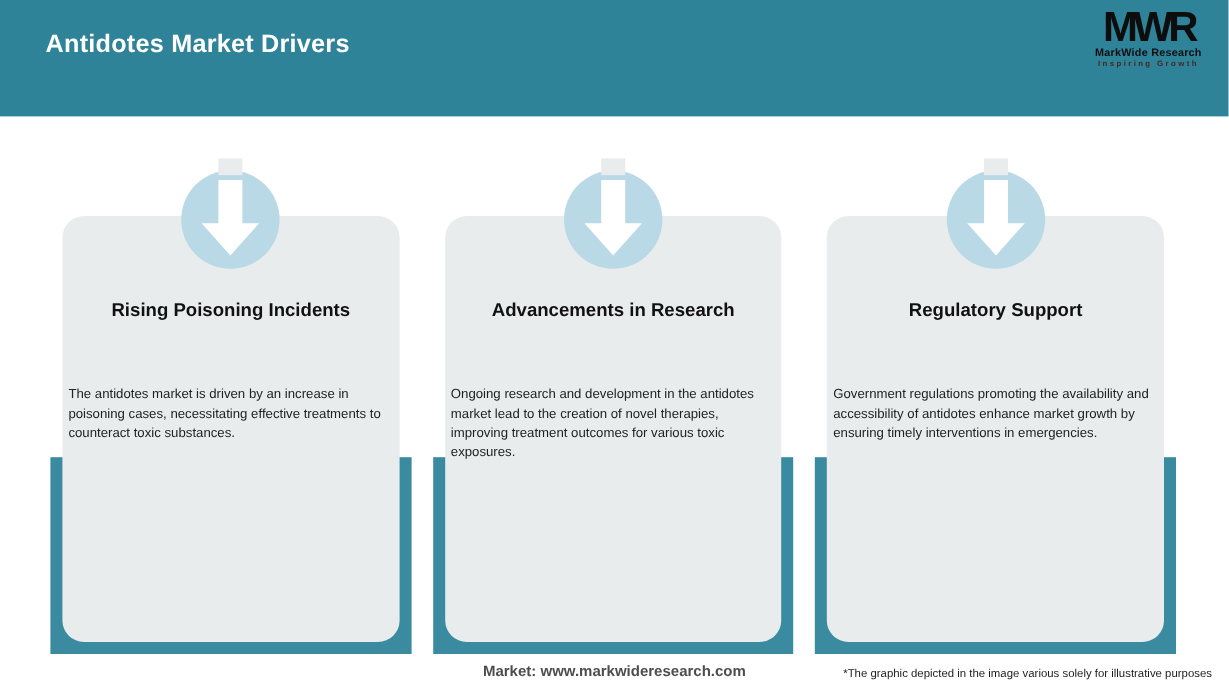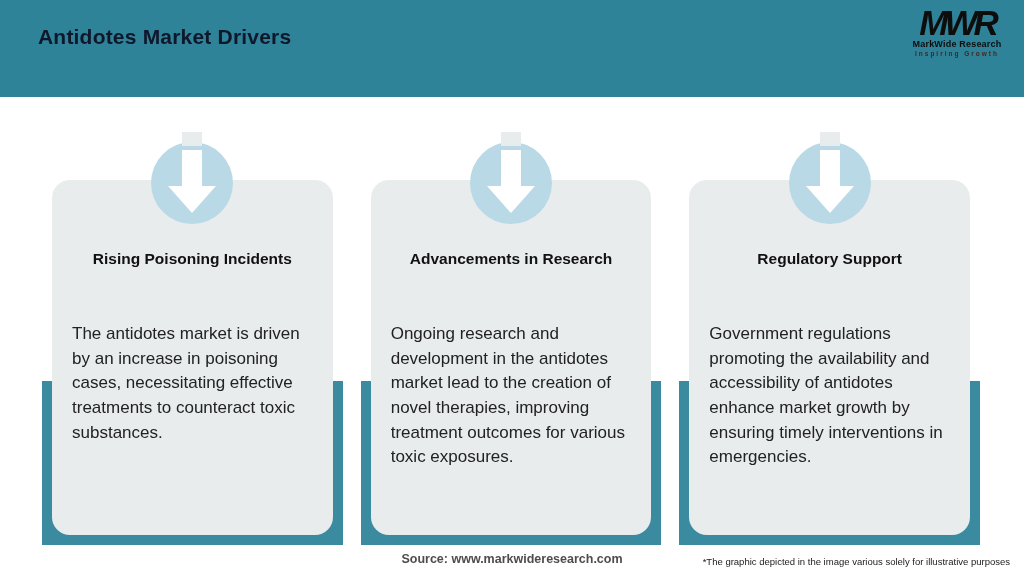--- a/index.html
+++ b/index.html
@@ -9,25 +9,25 @@
     font-family:"Liberation Sans", sans-serif;
   }
 
   
   .topbar {
     position:absolute; top:0; left:0; width:1024px; height:97px;
     background:var(--header_teal,#2e8399);
   }
   .page-title {
     position:absolute; left:38px; top:25px; margin:0;
-    color:#0f172a; font-size:21px; font-weight:bold; letter-spacing:0.2px;
+    color:#ffffff; font-size:21px; font-weight:bold; letter-spacing:0.2px;
   }
   .logo { position:absolute; right:8px; top:6px; width:118px; text-align:center; line-height:1; }
   .logo-monogram {
-    font-size:35px; font-weight:bold; font-style:italic; letter-spacing:-4px;
+    font-size:35px; font-weight:bold; letter-spacing:-4px;
     color:var(--logo_black,#0d0d0d); line-height:0.95;
   }
   .logo-name {
     margin-top:1px; font-size:9px; font-weight:bold; letter-spacing:0.2px;
     color:var(--logo_black,#0d0d0d);
   }
   .logo-tagline {
     margin-top:2px; font-size:6.5px; font-weight:bold; letter-spacing:2px;
     color:var(--tagline_maroon,#4a2520);
   }
@@ -63,22 +63,22 @@
     width:0; height:0;
     border-left:24px solid transparent; border-right:24px solid transparent;
     border-top:27px solid #ffffff;
   }
 
   .card-title {
     margin:70px 10px 0; text-align:center;
     font-size:15.5px; font-weight:bold; color:var(--title_black,#111);
   }
   .card-body {
-    margin:54px 0 0; padding:0 20px;
-    font-size:17px; line-height:1.45; color:var(--body_gray,#222);
+    margin:54px 0 0; padding:0 5px;
+    font-size:11px; line-height:1.45; color:var(--body_gray,#222);
   }
 
   
   .source {
     position:absolute; top:552px; left:0; right:0; text-align:center;
     font-size:12.5px; font-weight:bold; color:var(--source_gray,#4d4d4d);
   }
   .disclaimer {
     position:absolute; top:556px; right:14px;
     font-size:9.5px; color:#1a1a1a;
@@ -134,16 +134,16 @@
           <div class="shaft"></div>
           <div class="head"></div>
         </div>
         <h2 class="card-title">Regulatory Support</h2>
         <p class="card-body">Government regulations promoting the availability and accessibility of antidotes enhance market growth by ensuring timely interventions in emergencies.</p>
       </div>
     </div>
 
   </main>
 
-  <div class="source">Source: www.markwideresearch.com</div>
+  <div class="source">Market: www.markwideresearch.com</div>
   <div class="disclaimer">*The graphic depicted in the image various solely for illustrative purposes</div>
 
 </div>
 
 </body></html>

